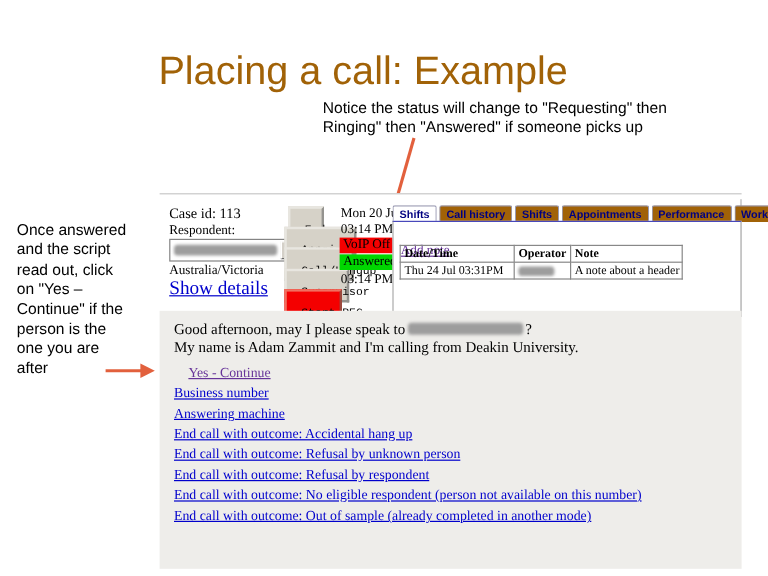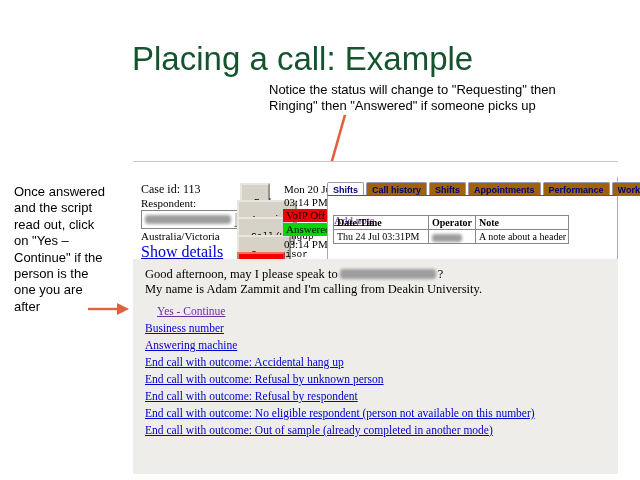--- a/index.html
+++ b/index.html
@@ -1,30 +1,30 @@
 <!DOCTYPE html>
 <html><head>
 <meta charset="utf-8">
 <style>
   html,body{margin:0;padding:0;background:#fff;}
   #page{position:relative;width:640px;height:480px;background:#fff;overflow:hidden;
         font-family:"Liberation Sans",sans-serif;}
 
   
-  .slide-title{position:absolute;left:132px;top:40px;font-size:33px;color:#14532d;
+  .slide-title{position:absolute;left:132px;top:40px;font-size:33px;color:#a16207;
                letter-spacing:0px;white-space:nowrap;}
   .ann{position:absolute;font-size:13px;color:#000;white-space:pre-line;line-height:15.5px;}
   .ann-top{left:269px;top:82px;}
   .ann-left{left:14px;top:184px;width:118px;line-height:16.4px;}
   #arrows{position:absolute;left:0;top:0;width:640px;height:480px;pointer-events:none;}
 
   
   #app{position:absolute;left:133px;top:161px;width:485px;height:296px;background:#fff;
        border-top:1px solid #c8c8c8;font-family:"Liberation Serif",serif;}
-  #app .toppane{position:absolute;left:0;top:15px;width:484px;height:97px;background:#fff;
+  #app .toppane{position:absolute;left:0;top:4px;width:484px;height:97px;background:#fff;
        border-right:1px solid #b5b5b5;}
   .t{position:absolute;white-space:nowrap;color:#000;}
 
   .caseid{left:8px;top:5px;font-size:12px;}
   .resp{left:8px;top:20px;font-size:11px;}
   .region{left:8px;top:53px;font-size:11px;}
   .showdet{left:8px;top:66px;font-size:16px;color:#0000cc;text-decoration:underline;cursor:pointer;}
 
   .dropdown{position:absolute;left:8px;top:33px;width:110px;height:17px;background:#fff;
             border:1px solid #848484;}

